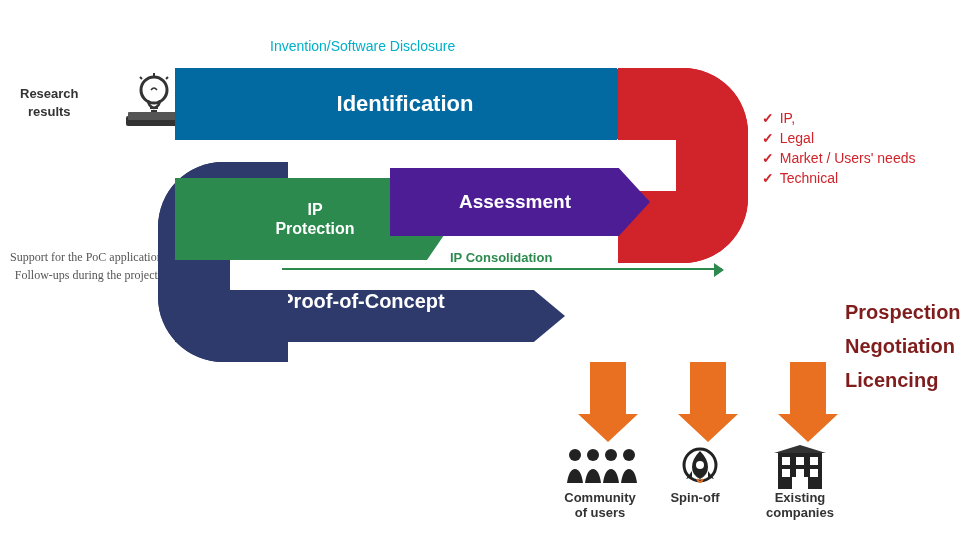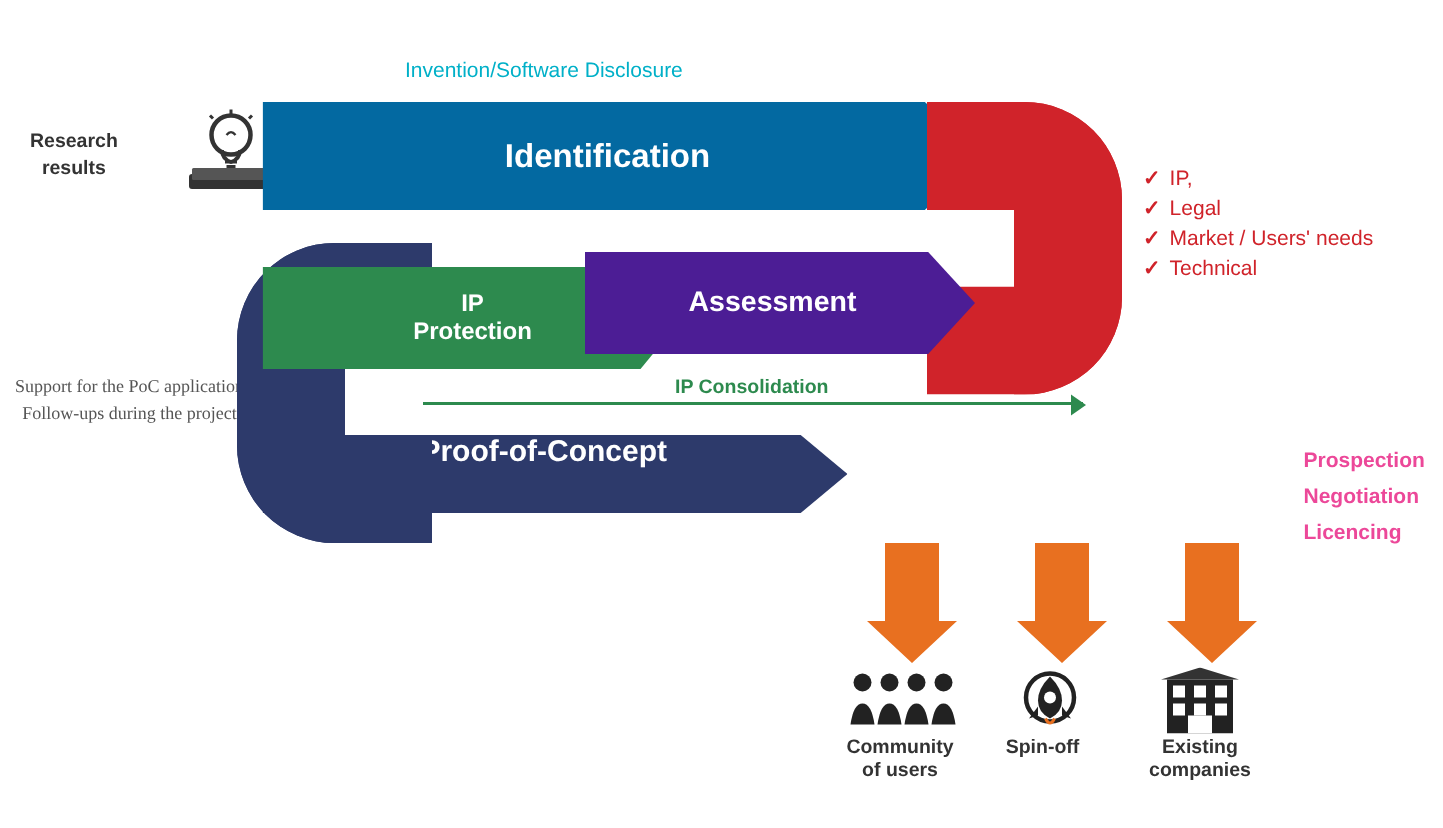--- a/index.html
+++ b/index.html
@@ -83,21 +83,21 @@
       border-left: none;
       background: transparent;
     }
 
     
     .ip-protection-arrow {
       position: absolute;
       left: 175px;
       top: 178px;
       width: 280px;
-      height: 68px;
+      height: 82px;
       background: #2d8a4e;
       clip-path: polygon(0 0, 90% 0, 100% 50%, 90% 100%, 0 100%);
       display: flex;
       align-items: center;
       justify-content: center;
       z-index: 5;
     }
     .ip-protection-arrow span {
       color: white;
       font-size: 16px;
@@ -332,25 +332,24 @@
       text-align: center;
       line-height: 1.5;
       font-family: Liberation Serif, serif;
     }
 
     
     .right-labels {
       position: absolute;
       left: 845px;
       top: 295px;
-      font-size: 14px;
-      color: #ec4899;
+      font-size: 20px;
+      color: #7f1d1d;
       font-weight: bold;
       line-height: 1.7;
-      margin-left: 24px;
     }
 
   </style>
 </head>
 <body>
 
 <div class="diagram-container">
 
   <div class="research-results">
     <span style="white-space:pre-line; font-size:13px; color:#333;">Research

